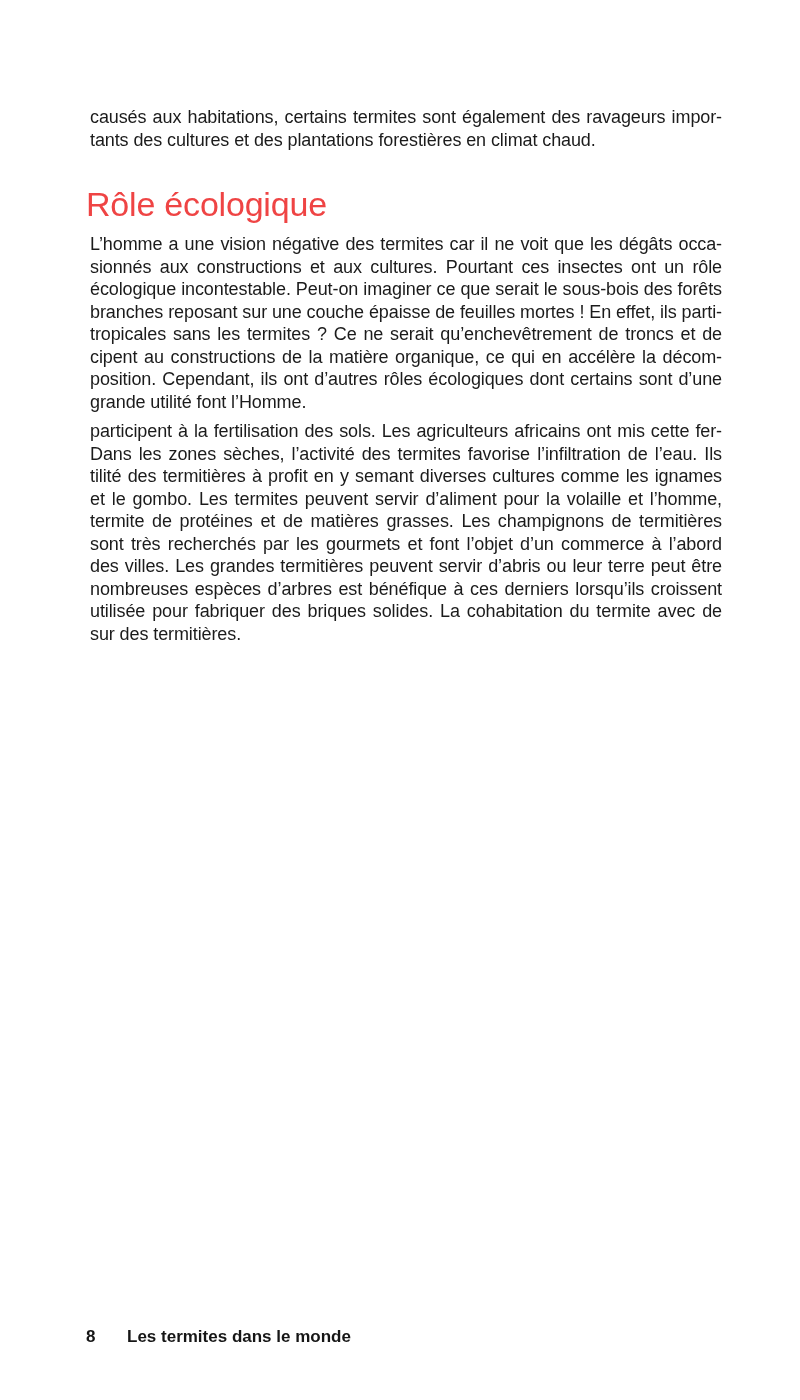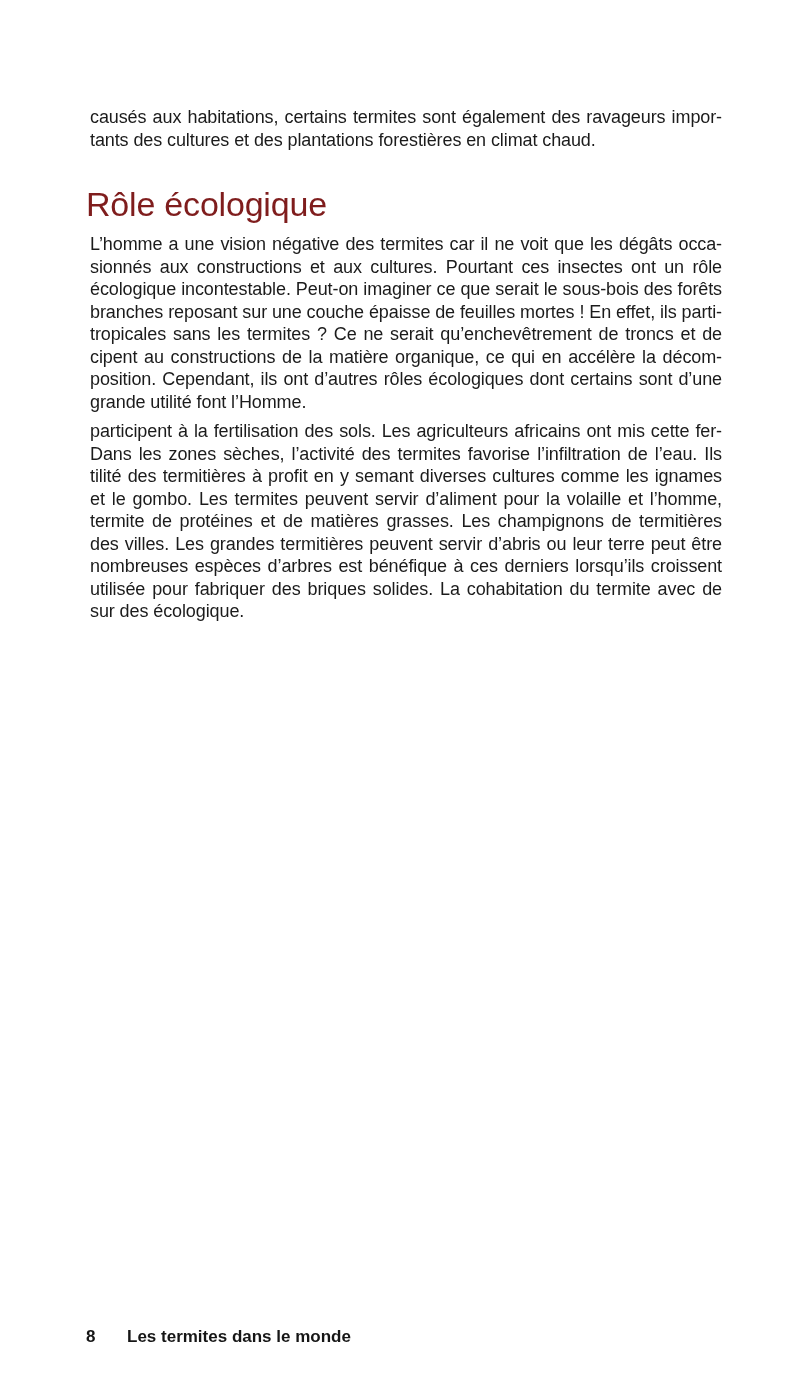--- a/index.html
+++ b/index.html
@@ -41,21 +41,21 @@
     text-align-last: justify;
   }
   .heading {
     position: absolute;
     left: 0;
     margin: 0;
     font-size: 34px;
     line-height: 36px;
     font-weight: normal;
     letter-spacing: -0.2px;
-    color: #7f1d1d;
+    color: #ef4444;
   }
   .footer {
     position: absolute;
     left: 0;
     width: 632px;
     font-size: 17px;
     line-height: 22px;
     font-weight: bold;
     color: #161616;
     display: flex;
@@ -89,24 +89,25 @@
         <div class="line just">position. Cependant, ils ont d’autres rôles écologiques dont certains sont d’une</div>
         <div class="line">grande utilité font l’Homme.</div>
       </div>
 
     <div class="para" style="top:420px">
         <div class="line just">participent à la fertilisation des sols. Les agriculteurs africains ont mis cette fer-</div>
         <div class="line just">Dans les zones sèches, l’activité des termites favorise l’infiltration de l’eau. Ils</div>
         <div class="line just">tilité des termitières à profit en y semant diverses cultures comme les ignames</div>
         <div class="line just">et le gombo. Les termites peuvent servir d’aliment pour la volaille et l’homme,</div>
         <div class="line just">termite de protéines et de matières grasses. Les champignons de termitières</div>
+        <div class="line just">sont très recherchés par les gourmets et font l’objet d’un commerce à l’abord</div>
         <div class="line just">des villes. Les grandes termitières peuvent servir d’abris ou leur terre peut être</div>
         <div class="line just">nombreuses espèces d’arbres est bénéfique à ces derniers lorsqu’ils croissent</div>
         <div class="line just">utilisée pour fabriquer des briques solides. La cohabitation du termite avec de</div>
-        <div class="line">sur des écologique.</div>
+        <div class="line">sur des termitières.</div>
       </div>
 
     <div class="footer" style="top:1326px">
       <span class="pagenum">8</span>
       <span class="booktitle">Les termites dans le monde</span>
     </div>
 
   </div>
 </div>
 

